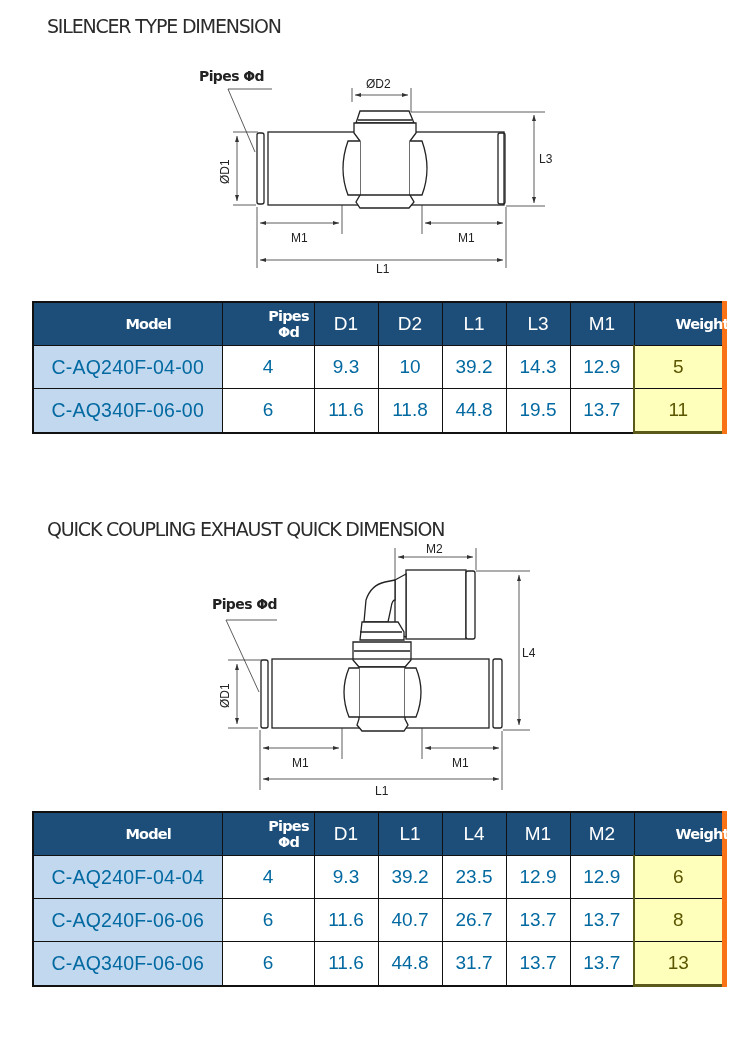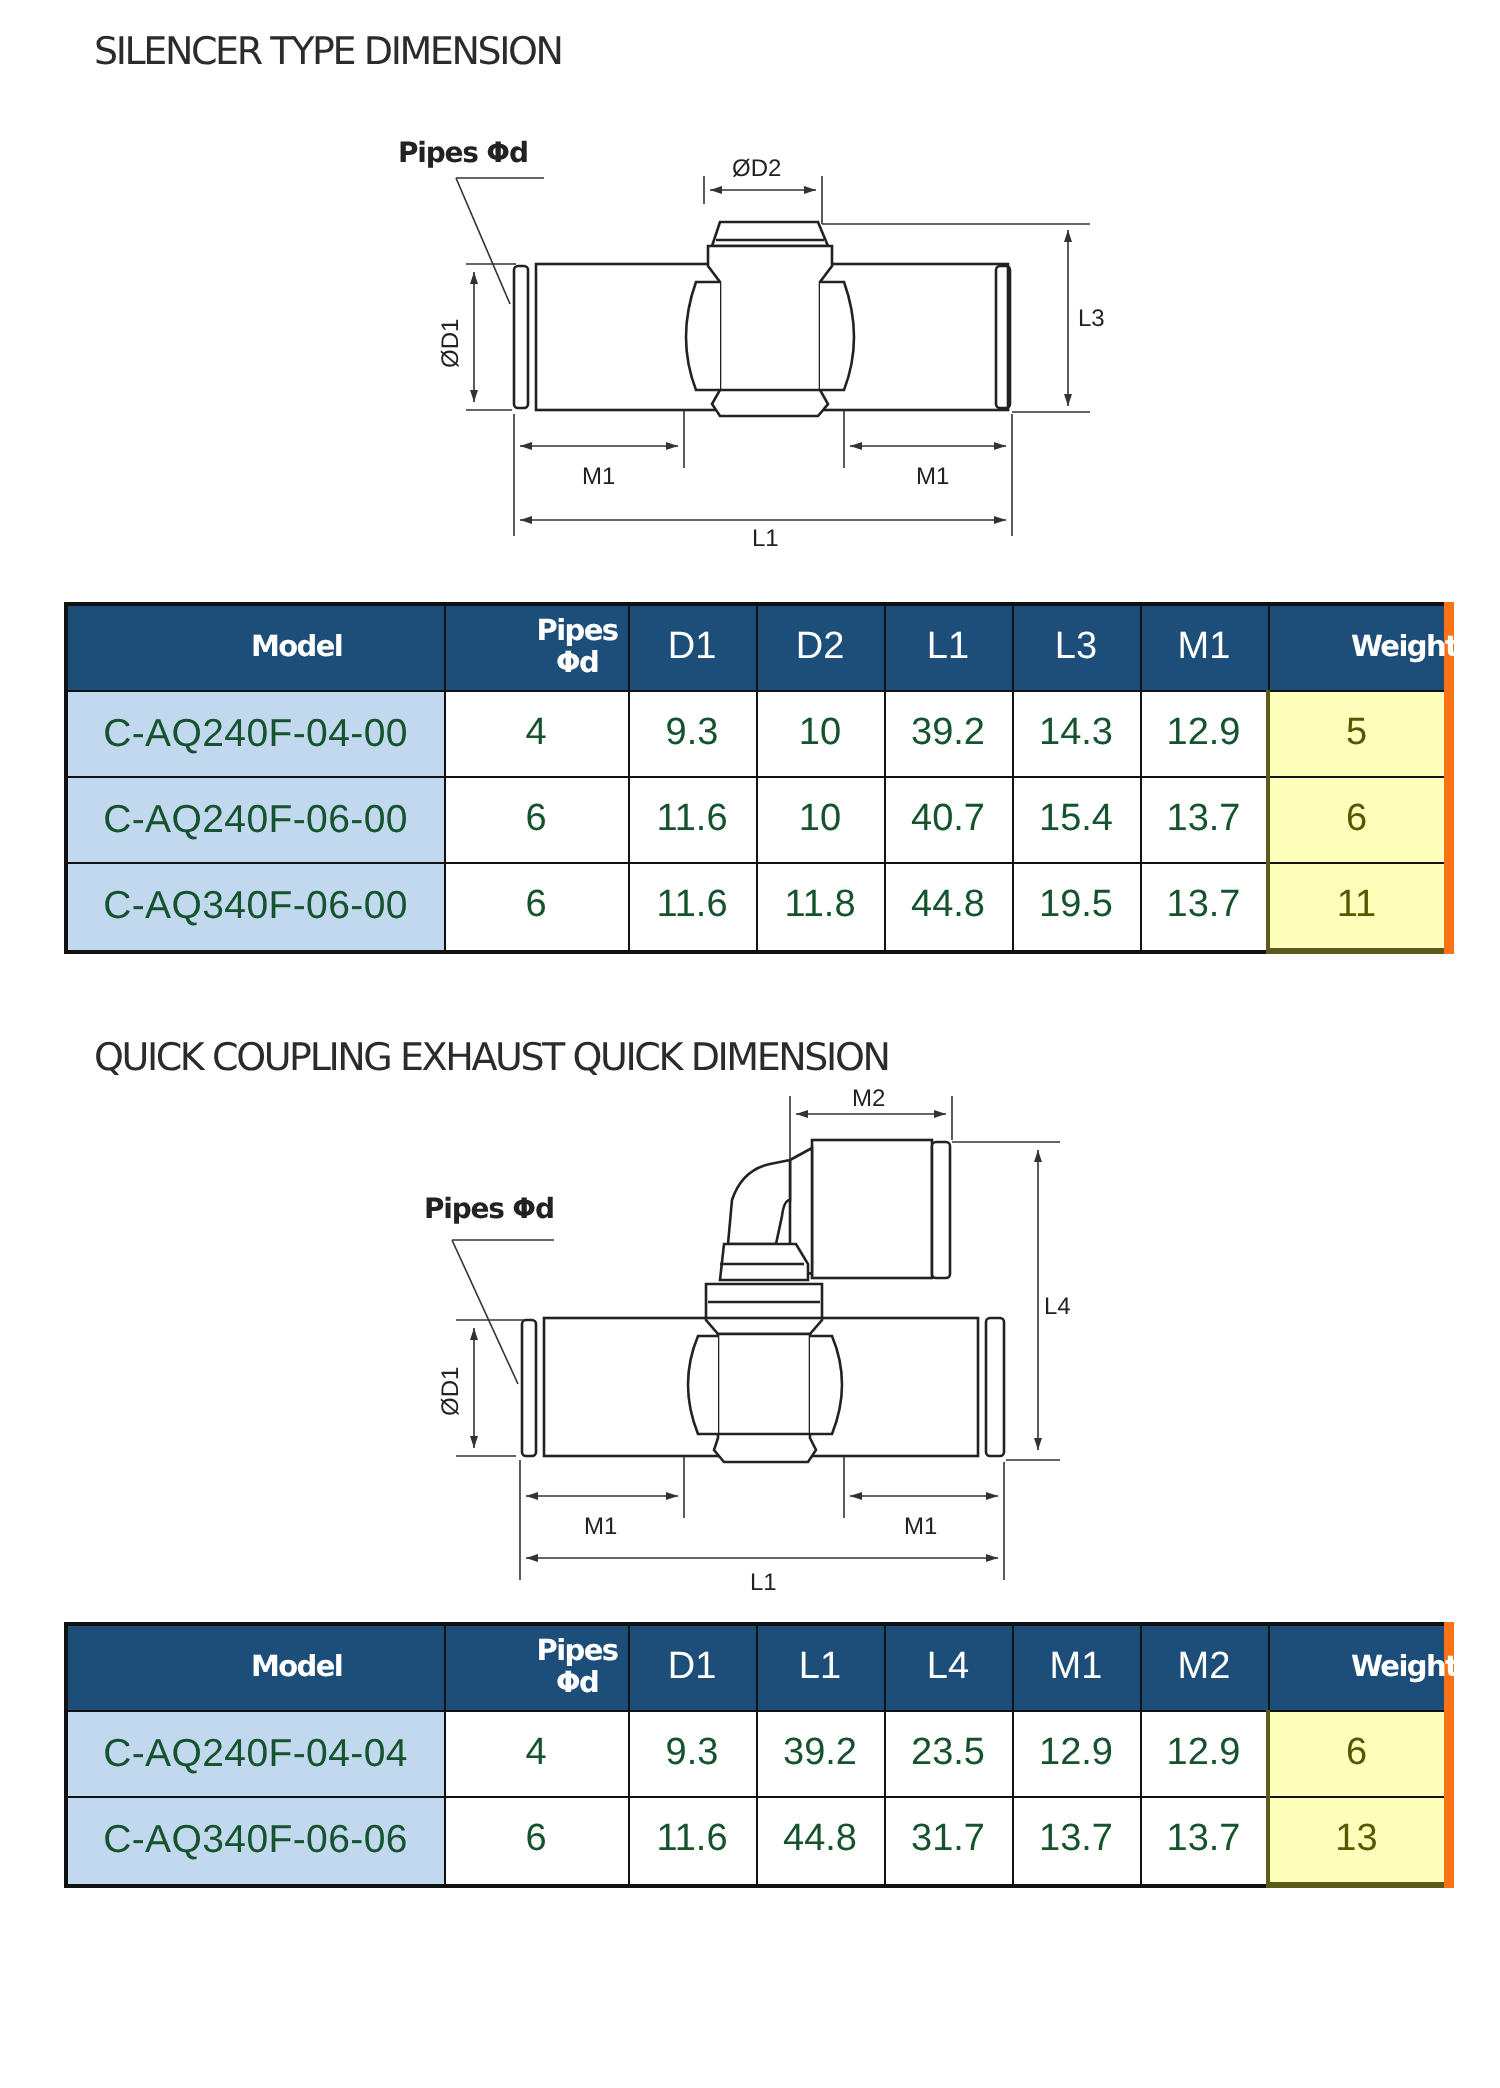--- a/index.html
+++ b/index.html
@@ -9,21 +9,21 @@
          font-weight:normal; font-size:19px; letter-spacing:-1.2px; color:#2b2b2b; margin:0; white-space:nowrap; }
   .drawing { position:absolute; left:0; }
   .drawing svg { display:block; }
   .dim-label { font-family:"Liberation Sans", sans-serif; font-size:12px; fill:#222; }
   .pipes-label { font-family:"DejaVu Sans", sans-serif; font-weight:bold; font-size:14px; fill:#222; letter-spacing:-0.6px; }
   table.spec { position:absolute; left:32px; border-collapse:collapse; table-layout:fixed;
          border:2px solid #111; }
   table.spec th, table.spec td { border:1.5px solid #111; text-align:center; padding:0; }
   table.spec th { background:#1d4e79; color:#ffffff; height:42px; font-weight:normal; font-size:19px; }
   table.spec th.small { font-family:"DejaVu Sans", sans-serif; font-weight:bold; font-size:14.5px; letter-spacing:-0.8px;padding-left:41px; }
-  table.spec td { height:42px; font-size:19px; color:#14532d; background:#ffffff; }
+  table.spec td { height:42px; font-size:19px; color:#0369a1; background:#ffffff; }
   table.spec td.model { background:#c2d8ee; font-size:19.5px; letter-spacing:0.2px; }
   table.spec td.weight { background:#ffffbc; color:#5a5600; }
   table.spec th.weight-h, table.spec td.weight { border-right:5px solid #f97316; }
   table.spec tr:last-child td.weight { border-bottom:3px solid #5c5a1a; }
   table.spec td.weight { border-left:2px solid #5c5a1a; }
 </style>
 </head>
 <body>
 
 <h2 class="section-title" style="top:15px;">SILENCER TYPE DIMENSION</h2>
@@ -128,30 +128,20 @@
       <td class="model">C-AQ240F-04-00</td>
       <td>4</td>
       <td>9.3</td>
       <td>10</td>
       <td>39.2</td>
       <td>14.3</td>
       <td>12.9</td>
       <td class="weight">5</td>
     </tr>
     <tr>
-      <td class="model">C-AQ240F-06-00</td>
-      <td>6</td>
-      <td>11.6</td>
-      <td>10</td>
-      <td>40.7</td>
-      <td>15.4</td>
-      <td>13.7</td>
-      <td class="weight">6</td>
-    </tr>
-    <tr>
       <td class="model">C-AQ340F-06-00</td>
       <td>6</td>
       <td>11.6</td>
       <td>11.8</td>
       <td>44.8</td>
       <td>19.5</td>
       <td>13.7</td>
       <td class="weight">11</td>
     </tr>
   </tbody>
@@ -263,20 +253,30 @@
       <td class="model">C-AQ240F-04-04</td>
       <td>4</td>
       <td>9.3</td>
       <td>39.2</td>
       <td>23.5</td>
       <td>12.9</td>
       <td>12.9</td>
       <td class="weight">6</td>
     </tr>
     <tr>
+      <td class="model">C-AQ240F-06-06</td>
+      <td>6</td>
+      <td>11.6</td>
+      <td>40.7</td>
+      <td>26.7</td>
+      <td>13.7</td>
+      <td>13.7</td>
+      <td class="weight">8</td>
+    </tr>
+    <tr>
       <td class="model">C-AQ340F-06-06</td>
       <td>6</td>
       <td>11.6</td>
       <td>44.8</td>
       <td>31.7</td>
       <td>13.7</td>
       <td>13.7</td>
       <td class="weight">13</td>
     </tr>
   </tbody>

